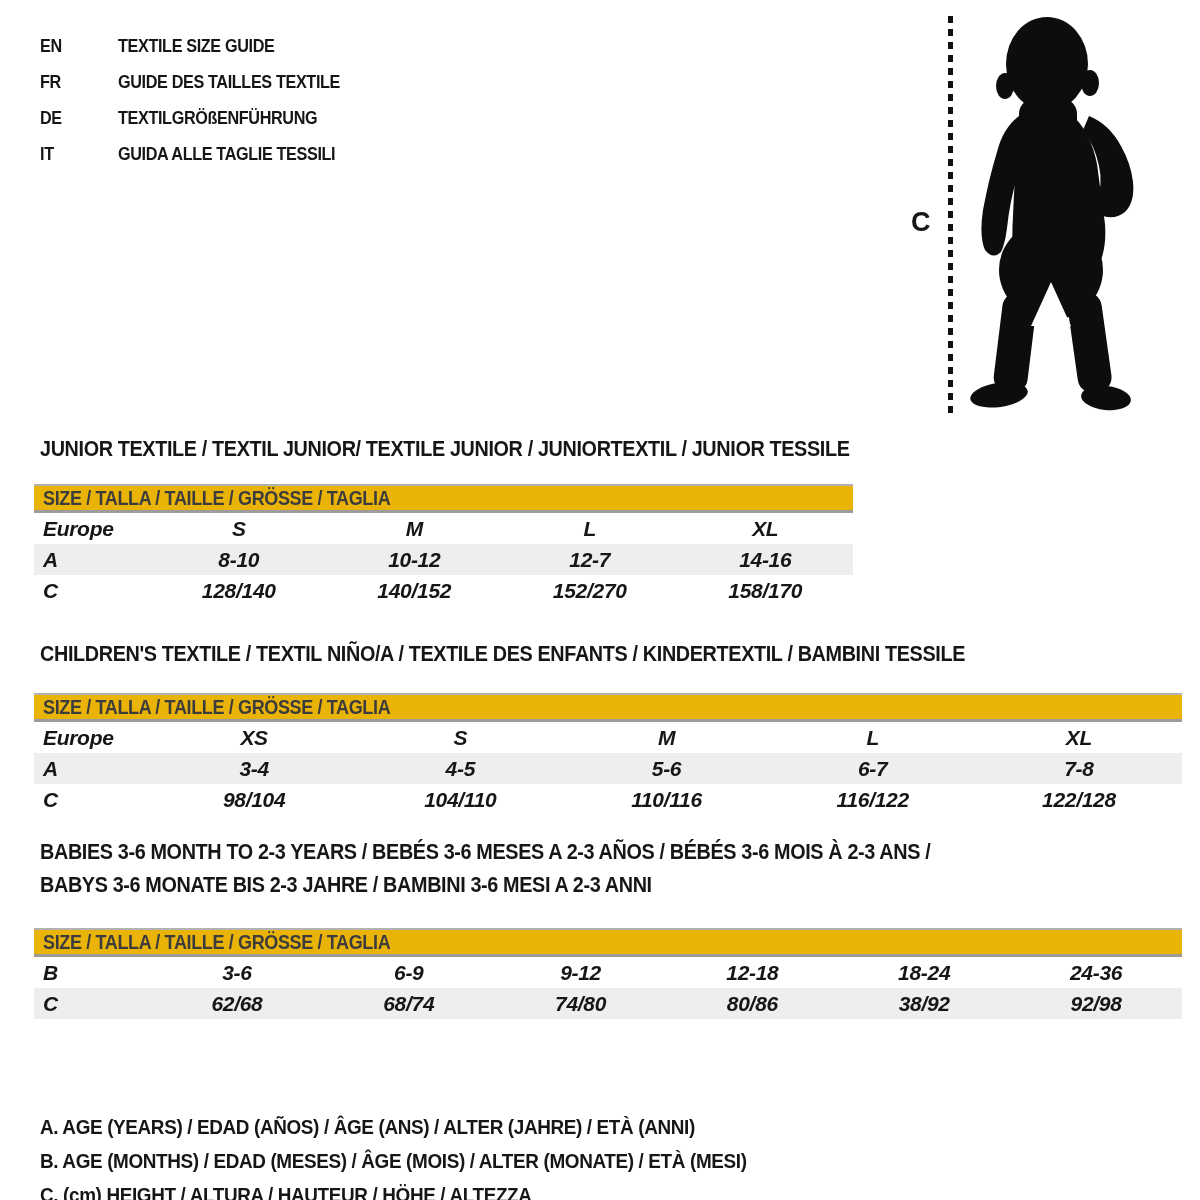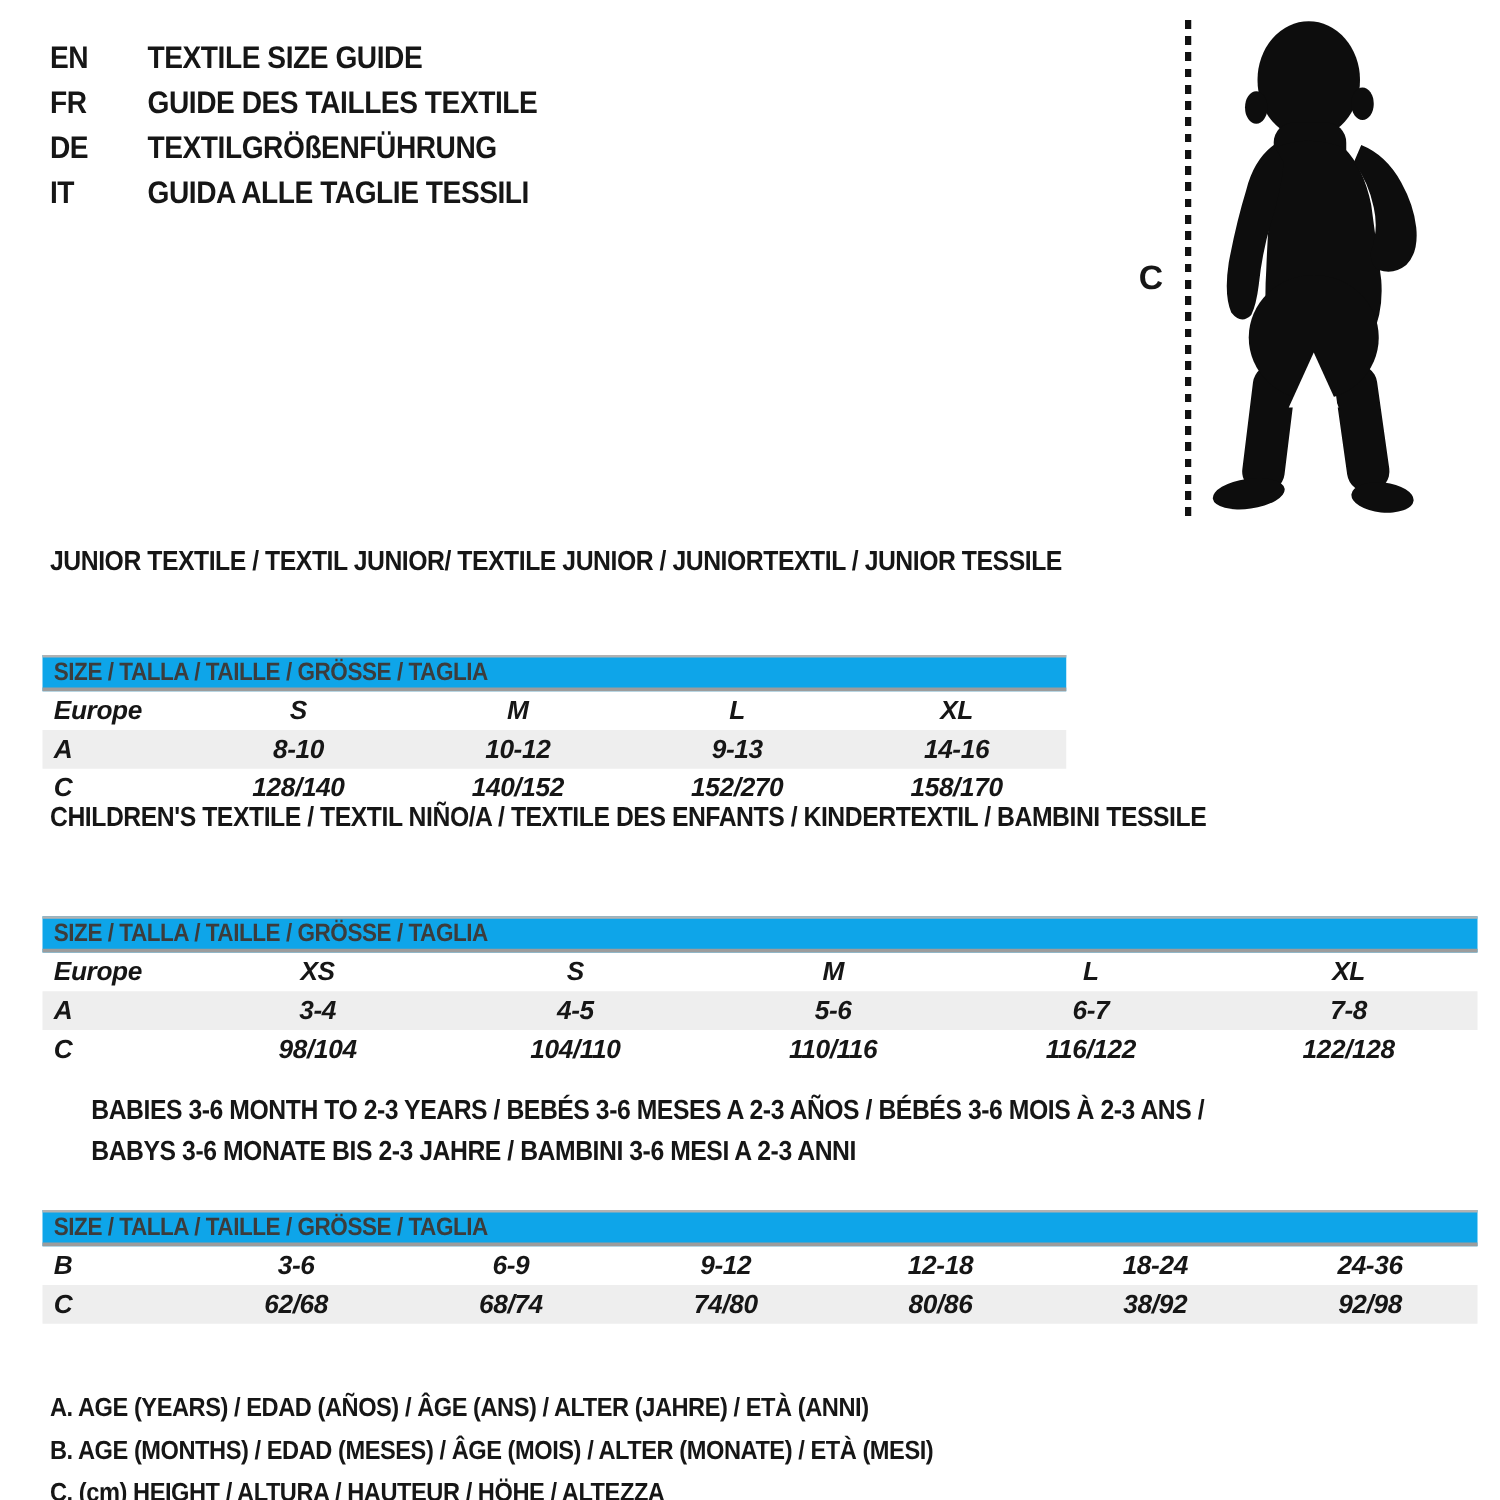--- a/index.html
+++ b/index.html
@@ -6,43 +6,43 @@
   .screen{
     position:relative;width:1200px;height:1200px;background:#ffffff;overflow:hidden;
     font-family:"Liberation Sans",sans-serif;color:#161616;
   }
   .condensed{
     display:inline-block;transform:scaleX(0.9);transform-origin:0 50%;
     letter-spacing:-0.4px;white-space:nowrap;
   }
   
   .langs{position:absolute;left:40px;top:28px;}
-  .lang-row{display:flex;height:36px;line-height:36px;font-size:25px;font-weight:700;}
+  .lang-row{display:flex;height:36px;line-height:36px;font-size:18px;font-weight:700;}
   .lang-code{width:78px;}
   
   .measure-line{
     position:absolute;left:948px;top:16px;width:5px;height:400px;
     background:repeating-linear-gradient(to bottom,#111 0 7px,transparent 7px 13px);
   }
   .c-marker{position:absolute;left:911px;top:207px;font-size:27px;font-weight:700;}
   .silhouette{position:absolute;left:963px;top:12px;}
   
   .sec-title{position:absolute;font-size:22px;font-weight:700;line-height:33px;}
   #sec-title-0{left:40px;top:432px;text-align:center;}
   #sec-title-1{left:40px;top:637px;}
-  #sec-title-2{left:40px;top:871px;margin-left:33px;}
+  #sec-title-2{left:40px;top:835px;}
   
   .size-table{position:absolute;}
   #table-0{left:34px;top:484px;width:819px;}
   #table-1{left:34px;top:693px;width:1148px;}
   #table-2{left:34px;top:928px;width:1148px;}
   .size-bar{
-    height:24px;line-height:24px;background:#0ea5e9;
+    height:24px;line-height:24px;background:#eab308;
     border-top:2px solid #b2b2b2;border-bottom:3px solid #9c9c9c;
-    padding-left:9px;font-size:20px;font-weight:700;color:#3c3c3c;margin-top:40px;
+    padding-left:9px;font-size:20px;font-weight:700;color:#3c3c3c;
   }
   .trow{display:flex;height:31px;line-height:31px;font-size:21px;font-weight:700;letter-spacing:-0.3px;font-style:italic;}
   .trow.shaded{background:#eeeeee;}
   .tlabel{width:108px;padding-left:9px;text-align:left;}
   .tcell{flex:1;text-align:center;}
   
   .legend{position:absolute;left:40px;top:1070px;margin-top:40px;}
   .legend-line{height:34px;line-height:34px;font-size:21px;font-weight:700;}
 </style>
 </head>
@@ -115,21 +115,21 @@
           <div class="tlabel">Europe</div>
           <div class="tcell">S</div>
           <div class="tcell">M</div>
           <div class="tcell">L</div>
           <div class="tcell">XL</div>
         </div>
         <div class="trow shaded">
           <div class="tlabel">A</div>
           <div class="tcell">8-10</div>
           <div class="tcell">10-12</div>
-          <div class="tcell">9-13</div>
+          <div class="tcell">12-7</div>
           <div class="tcell">14-16</div>
         </div>
         <div class="trow">
           <div class="tlabel">C</div>
           <div class="tcell">128/140</div>
           <div class="tcell">140/152</div>
           <div class="tcell">152/270</div>
           <div class="tcell">158/170</div>
         </div>
       </div>

